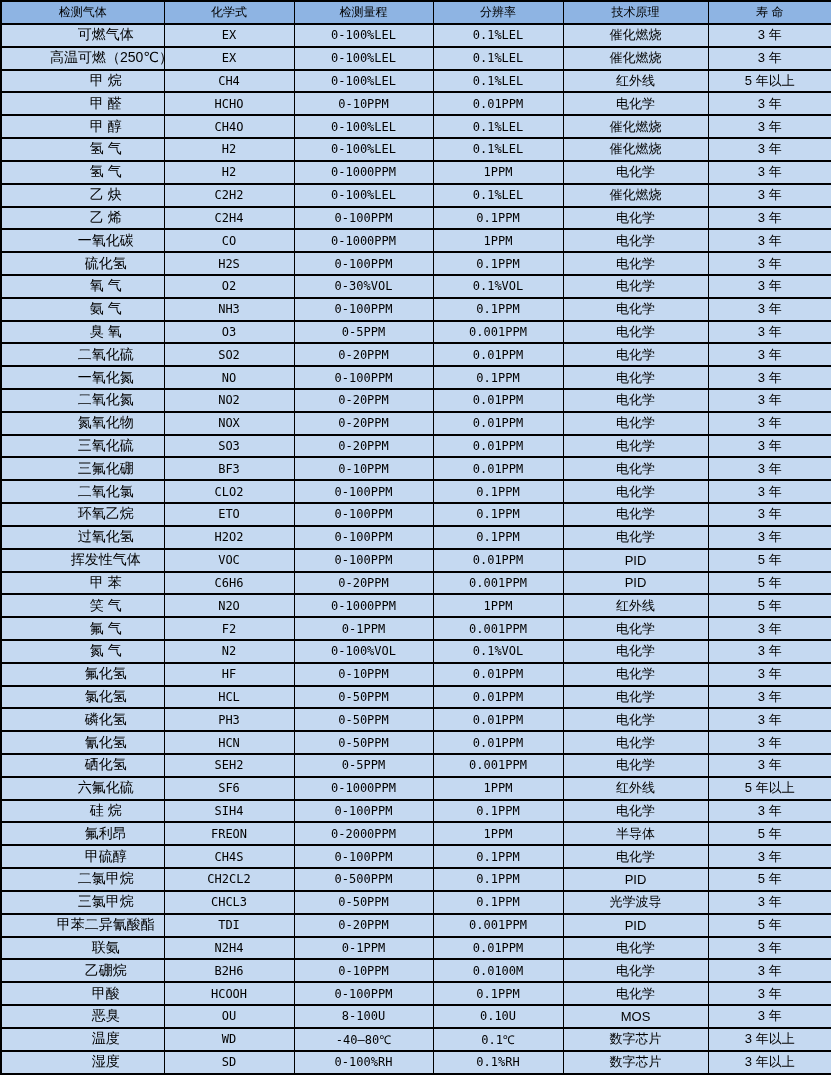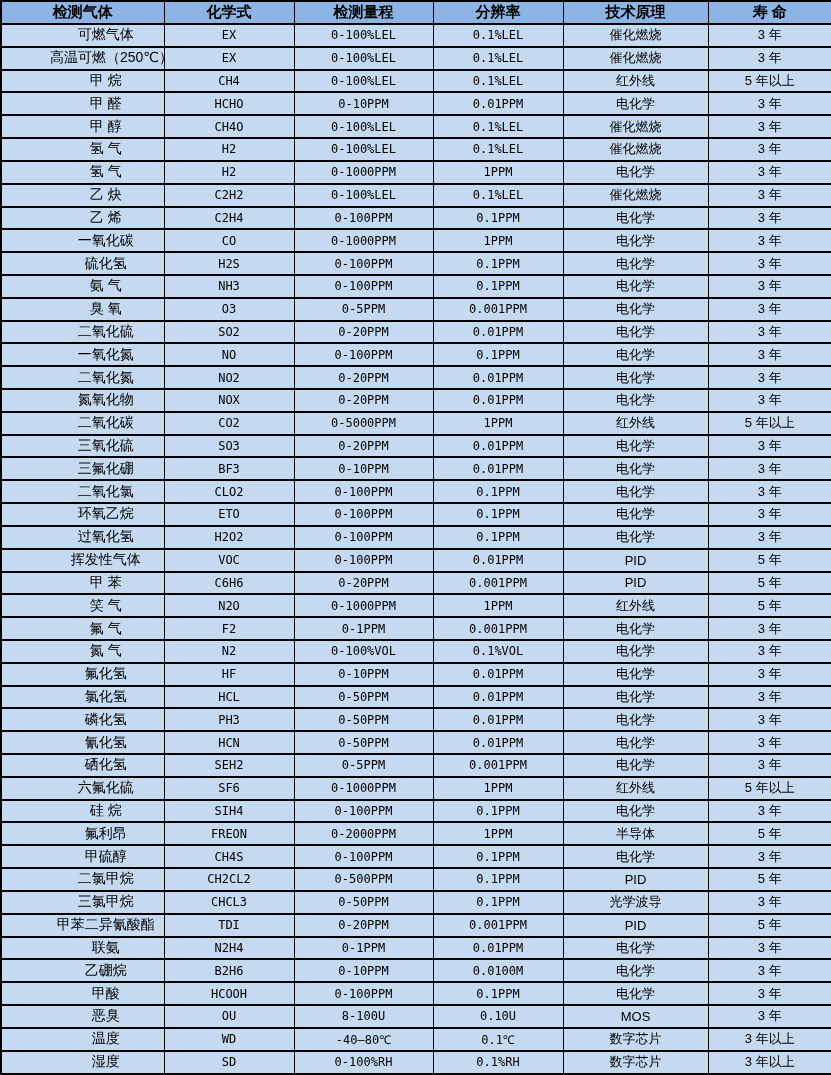--- a/index.html
+++ b/index.html
@@ -30,22 +30,22 @@
     border-top: 2px solid var(--border-color);
     border-bottom: 2px solid var(--border-color);
     text-align: center;
     vertical-align: middle;
     white-space: nowrap;
     overflow: hidden;
     padding: 0 2px;
   }
   thead th {
     background: var(--header-bg);
-    font-weight: bold;
-    font-size: 15px;
+    font-weight: normal;
+    font-size: 12px;
     height: 23px;
     font-family: "Liberation Sans", "DejaVu Sans", sans-serif;
   }
   tbody td { background: var(--row-bg); }
   td.col-0 { font-size: 14px; padding-left: 48px; }
   td.col-1, td.col-2, td.col-3 {
     font-size: 12px;
     font-family: "DejaVu Sans Mono", "Liberation Mono", monospace;
   }
   td.col-4 { font-size: 13px; }
@@ -156,20 +156,28 @@
       </tr>
       <tr>
         <td class="col-0">硫化氢</td>
         <td class="col-1">H2S</td>
         <td class="col-2">0-100PPM</td>
         <td class="col-3">0.1PPM</td>
         <td class="col-4">电化学</td>
         <td class="col-5">3 年</td>
       </tr>
       <tr>
+        <td class="col-0">氧 气</td>
+        <td class="col-1">O2</td>
+        <td class="col-2">0-30%VOL</td>
+        <td class="col-3">0.1%VOL</td>
+        <td class="col-4">电化学</td>
+        <td class="col-5">3 年</td>
+      </tr>
+      <tr>
         <td class="col-0">氨 气</td>
         <td class="col-1">NH3</td>
         <td class="col-2">0-100PPM</td>
         <td class="col-3">0.1PPM</td>
         <td class="col-4">电化学</td>
         <td class="col-5">3 年</td>
       </tr>
       <tr>
         <td class="col-0">臭 氧</td>
         <td class="col-1">O3</td>
@@ -202,28 +210,20 @@
         <td class="col-4">电化学</td>
         <td class="col-5">3 年</td>
       </tr>
       <tr>
         <td class="col-0">氮氧化物</td>
         <td class="col-1">NOX</td>
         <td class="col-2">0-20PPM</td>
         <td class="col-3">0.01PPM</td>
         <td class="col-4">电化学</td>
         <td class="col-5">3 年</td>
-      </tr>
-      <tr>
-        <td class="col-0">二氧化碳</td>
-        <td class="col-1">CO2</td>
-        <td class="col-2">0-5000PPM</td>
-        <td class="col-3">1PPM</td>
-        <td class="col-4">红外线</td>
-        <td class="col-5">5 年以上</td>
       </tr>
       <tr>
         <td class="col-0">三氧化硫</td>
         <td class="col-1">SO3</td>
         <td class="col-2">0-20PPM</td>
         <td class="col-3">0.01PPM</td>
         <td class="col-4">电化学</td>
         <td class="col-5">3 年</td>
       </tr>
       <tr>

